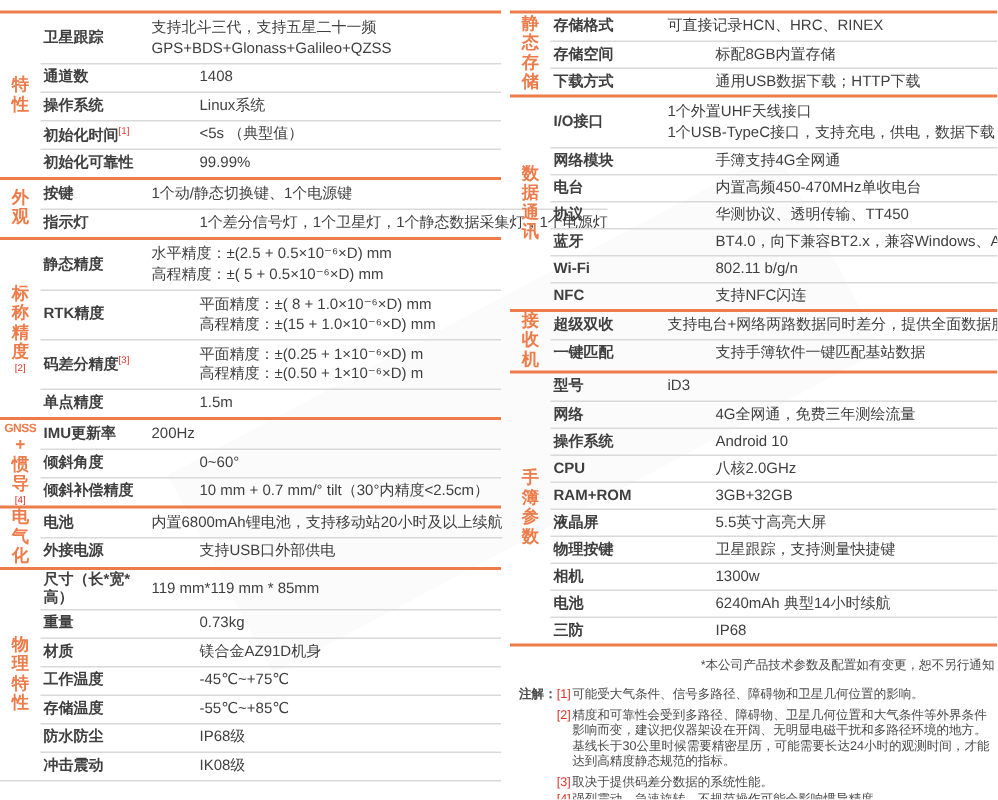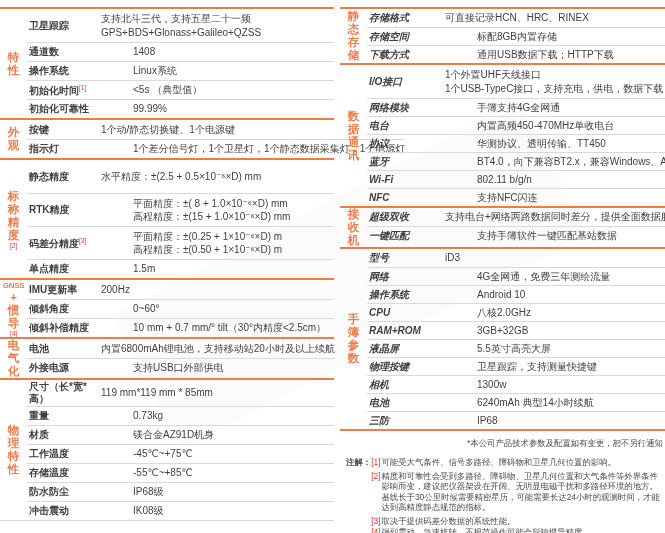--- a/index.html
+++ b/index.html
@@ -18,21 +18,21 @@
   .group{display:flex;border-top:2px solid var(--accent);}
   .cat{width:27px;flex-shrink:0;display:flex;flex-direction:column;justify-content:center;align-items:center;color:var(--accent);font-weight:bold;font-size:11.5px;line-height:13px;}
   .cat-latin{font-size:8px;line-height:10px;letter-spacing:-0.3px;text-align:center;}
   .cat-sup{font-size:6.5px;line-height:7px;color:var(--red);font-weight:normal;}
   .rows{flex:1;display:flex;flex-direction:column;}
   .row{display:flex;align-items:center;min-height:19px;padding:1px 0;}
   .colR .row{min-height:18px;}
   .row.double{min-height:33px;}
   .row + .row{border-top:1px solid var(--line);gap:32px;}
   .label{width:74px;flex-shrink:0;font-size:10px;font-weight:bold;color:var(--txt);padding-left:2px;line-height:12px;}
-  .colR .label{width:78px;font-style:italic;}
+  .colR .label{width:78px;}
   .lab-sup{font-size:6.5px;color:var(--red);font-weight:normal;}
   .value{flex:1;font-size:10px;line-height:13.5px;color:var(--txt);}
   .vline{white-space:nowrap;}
   .notes-area{padding:0 2px 0 6px;}
   .notice{font-size:8.4px;color:var(--note);text-align:right;margin:7px 0 8px 0;}
   .notes{display:flex;font-size:8.4px;color:var(--note);line-height:10.5px;}
   .note-label{flex-shrink:0;font-weight:bold;}
   .note-list{flex:1;display:flex;flex-direction:column;}
   .note-item{display:flex;margin-bottom:3px;}
   .note-item:nth-child(3),.note-item:nth-child(4){margin-bottom:1px;}
@@ -112,20 +112,21 @@
             <div class="cat-char">称</div>
             <div class="cat-char">精</div>
             <div class="cat-char">度</div>
             <div class="cat-sup">[2]</div>
           </div>
           <div class="rows">
             <div class="row double">
               <div class="label">静态精度</div>
               <div class="value">
                 <div class="vline">水平精度：±(2.5 + 0.5×10⁻⁶×D) mm</div>
+                <div class="vline">高程精度：±( 5  + 0.5×10⁻⁶×D) mm</div>
               </div>
             </div>
             <div class="row double">
               <div class="label">RTK精度</div>
               <div class="value">
                 <div class="vline">平面精度：±( 8  + 1.0×10⁻⁶×D) mm</div>
                 <div class="vline">高程精度：±(15 + 1.0×10⁻⁶×D) mm</div>
               </div>
             </div>
             <div class="row double">

